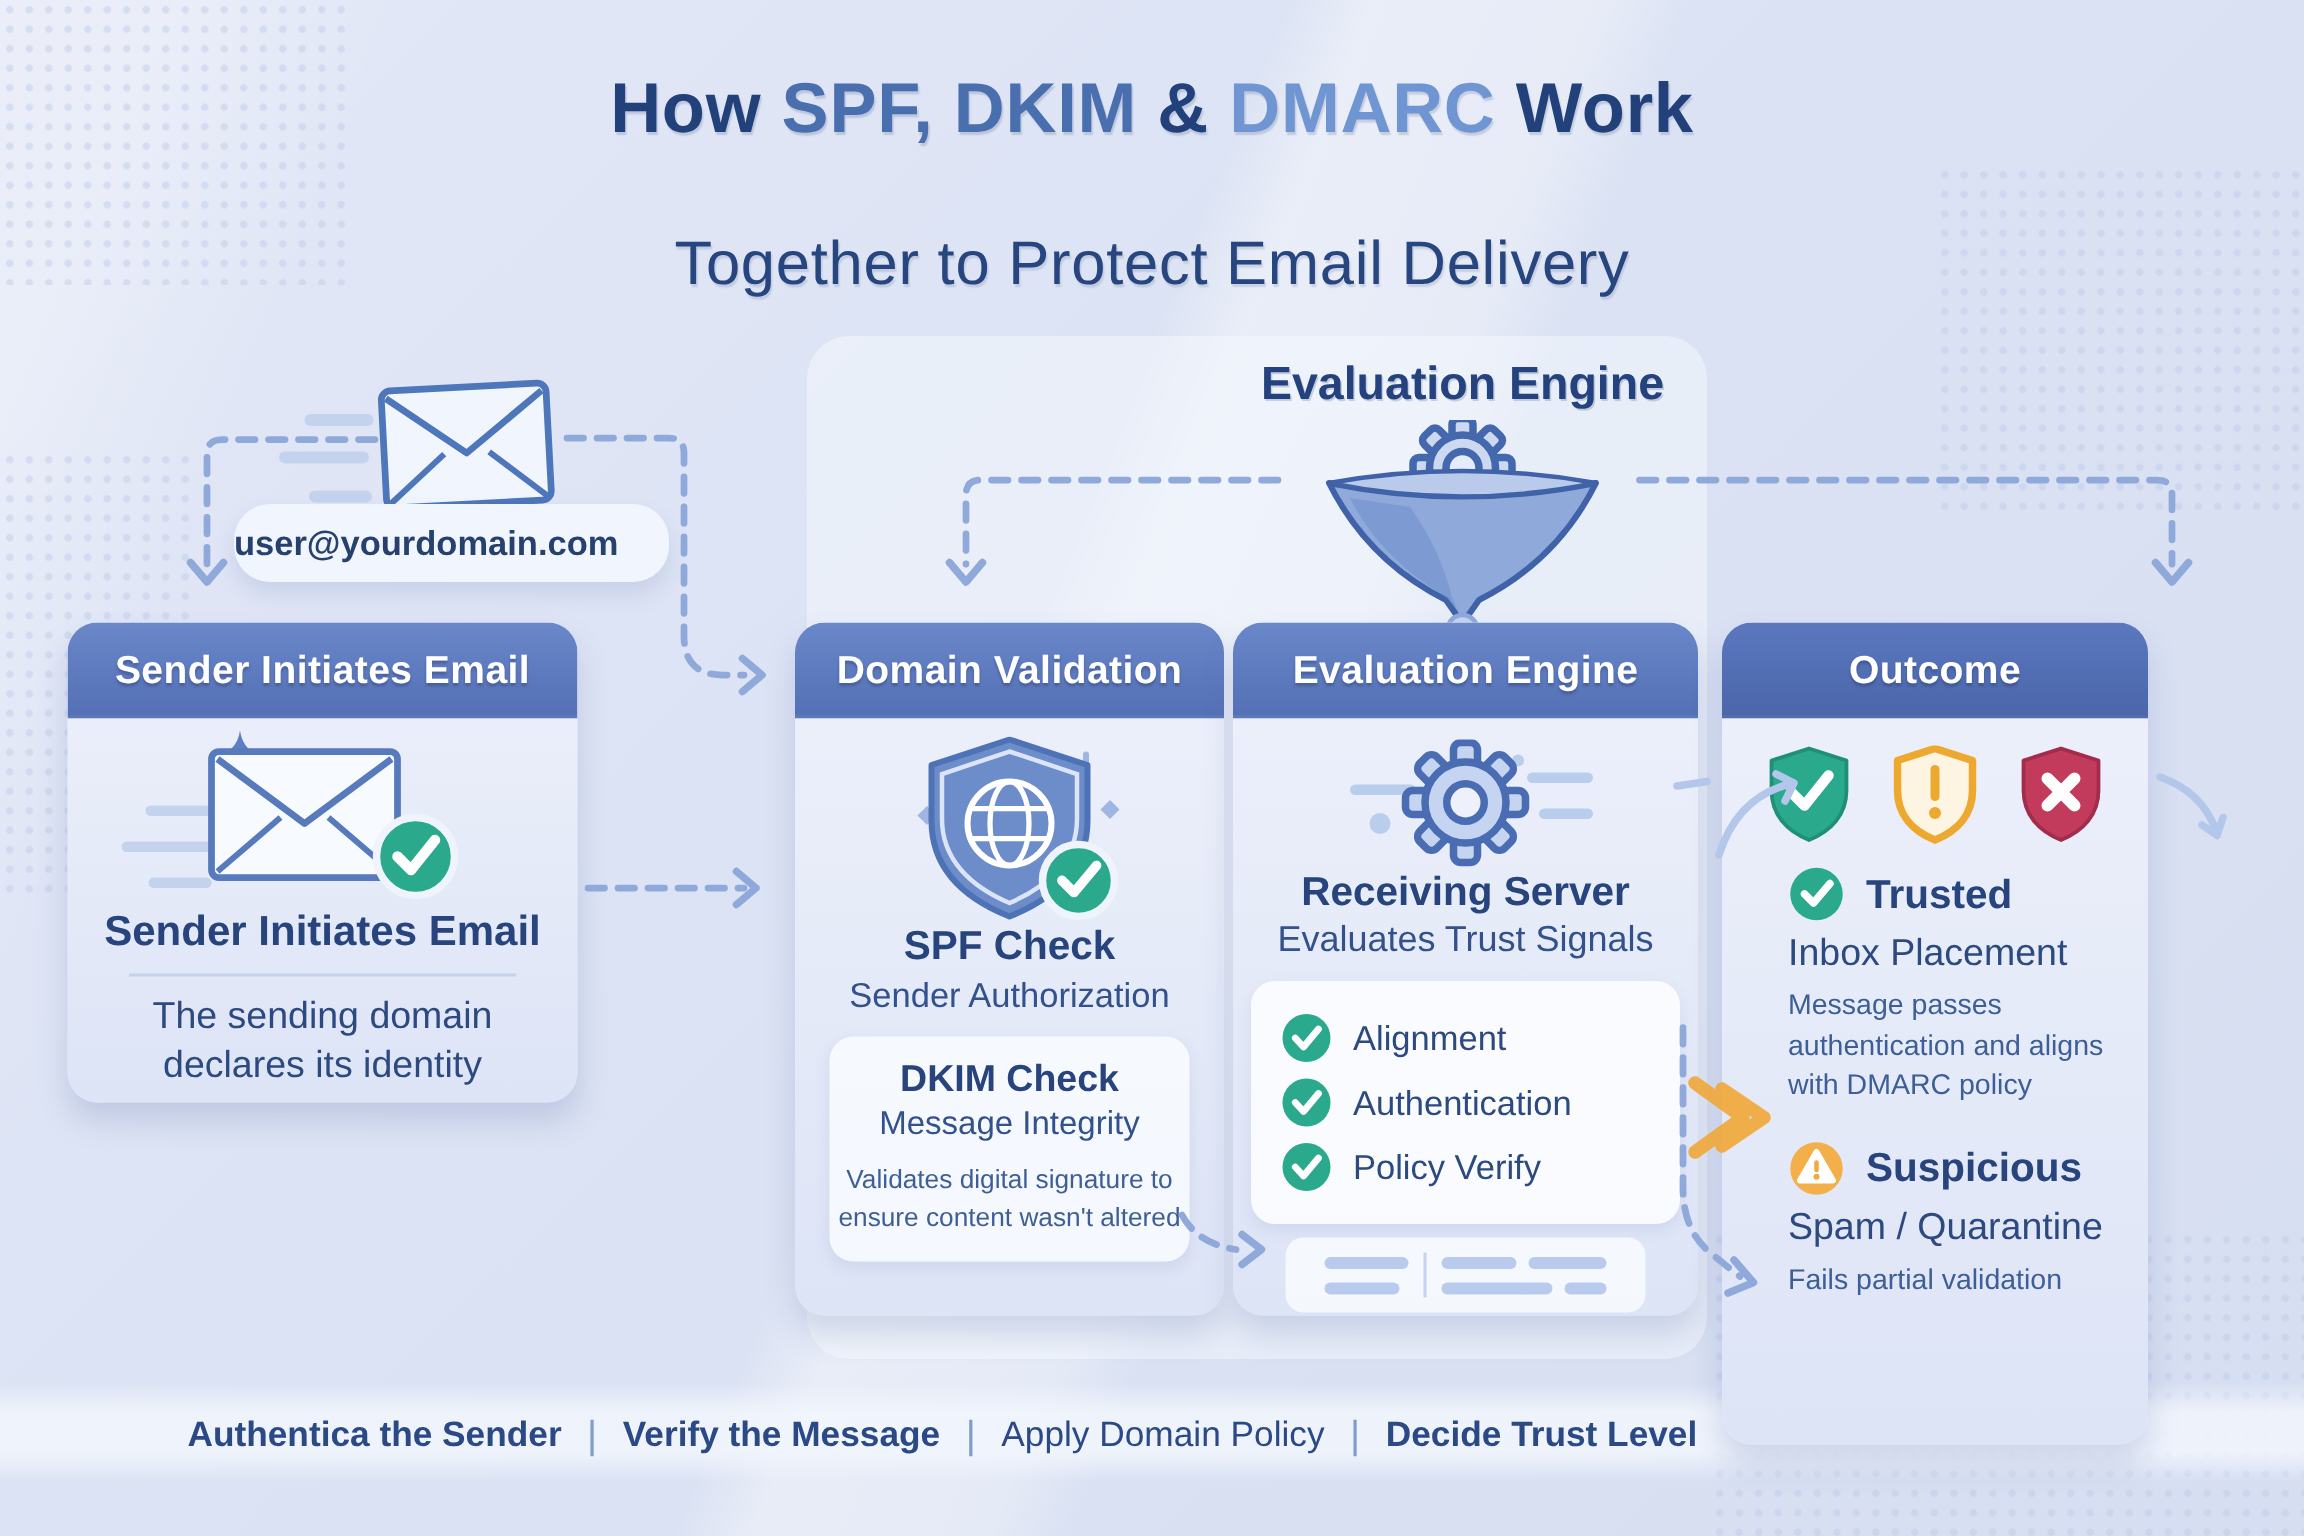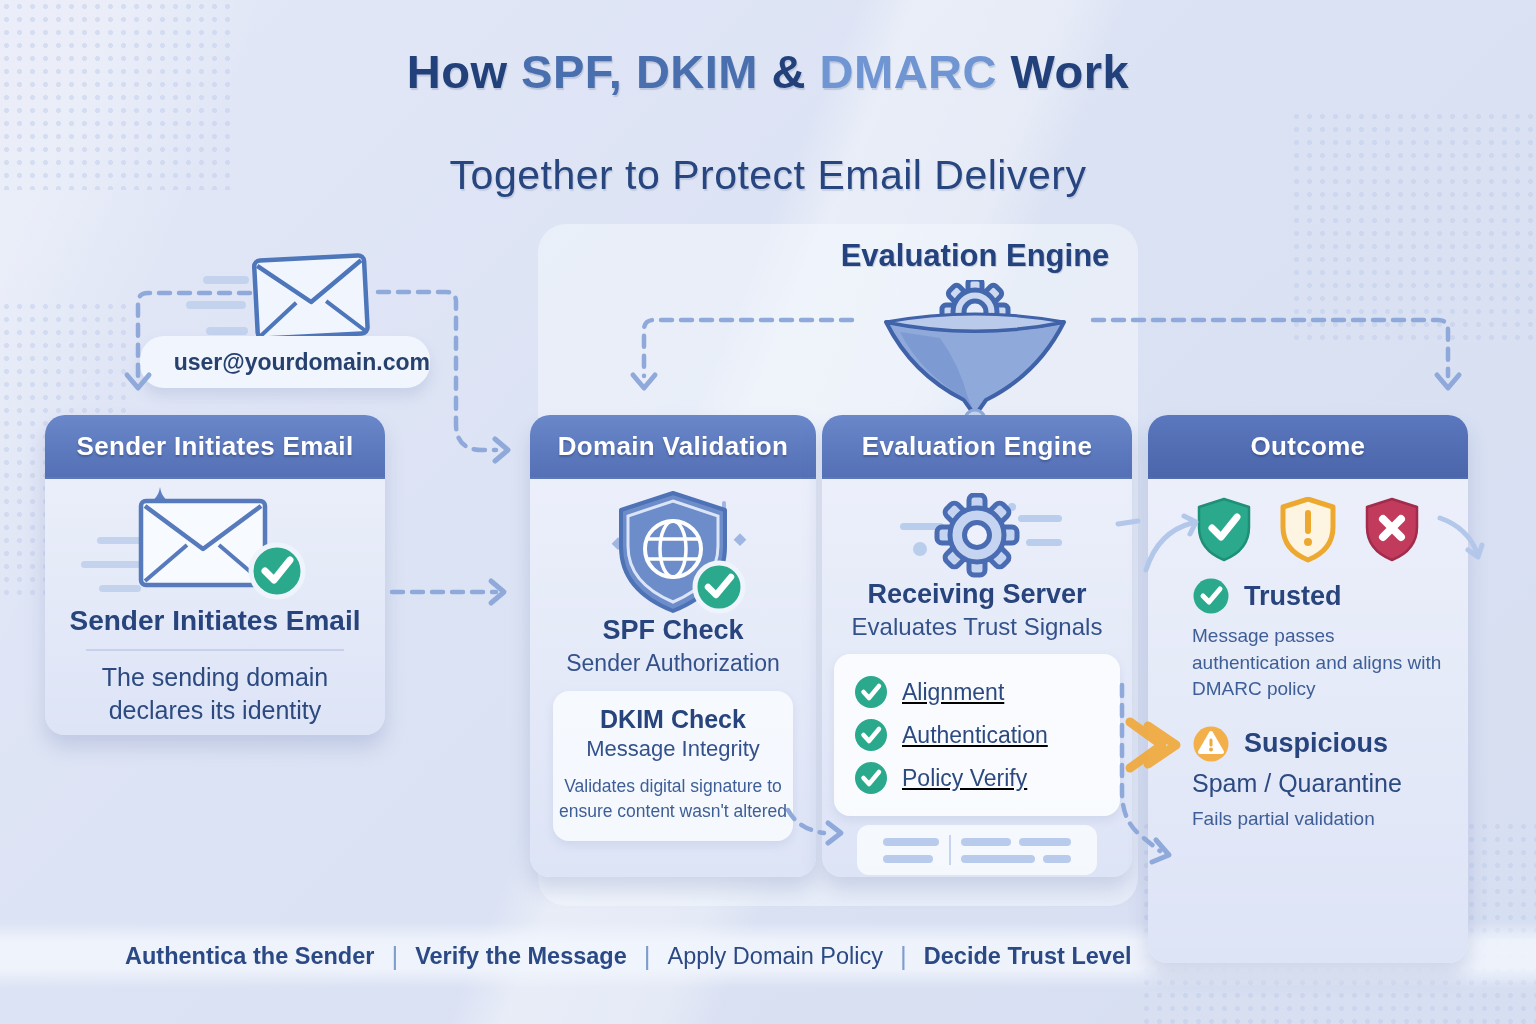--- a/index.html
+++ b/index.html
@@ -27,23 +27,23 @@
   .title .hl1{font-weight:800;color:#4a6fae;}
   .title .hl2{font-weight:800;color:#6f96d2;}
   .title .amp{font-weight:800;}
   .title-line2{position:absolute;left:0;right:0;top:104px;text-align:center;
     font-size:41px;font-weight:500;color:#27457e;letter-spacing:.5px;
     text-shadow:1px 2px 1px rgba(40,60,110,.15);margin-top:48px;}
 
   
   .envelope-top{position:absolute;left:252px;top:254px;transform:rotate(-3deg);}
   .speedbar{position:absolute;height:8px;border-radius:5px;background:#c3d3ee;}
-  .email-pill{position:absolute;left:140px;top:336px;width:290px;height:52px;
+  .email-pill{position:absolute;left:156px;top:336px;width:290px;height:52px;
     background:#f1f5fd;border-radius:24px;box-shadow:0 8px 14px rgba(100,120,180,.18);
-    display:flex;align-items:center;justify-content:flex-end;
+    display:flex;align-items:center;justify-content:flex-start;
     font-size:23px;font-weight:600;color:#27416f;}
 
   
   .ee-label{position:absolute;left:700px;top:238px;width:550px;text-align:center;
     font-size:31px;font-weight:700;color:#24427d;text-shadow:1px 1px 0 rgba(40,60,110,.2);}
   .funnel{position:absolute;left:880px;top:280px;}
 
   
   .connectors{position:absolute;left:0;top:0;z-index:3;pointer-events:none;}
 
@@ -55,21 +55,21 @@
     background:linear-gradient(180deg,#6987c9 0%,#5570b6 100%);
     display:flex;align-items:center;justify-content:center;
     color:#fff;font-size:26px;font-weight:700;letter-spacing:.3px;
     text-shadow:0 2px 2px rgba(30,45,90,.35);
     border-bottom:2px solid rgba(40,60,110,.18);}
   .card-outcome .card-header{background:linear-gradient(180deg,#5b77bd 0%,#4b66ab 100%);}
 
   #card-sender{left:45px;top:415px;width:340px;height:320px;}
   #card-validation{left:530px;top:415px;width:286px;height:462px;}
   #card-engine{left:822px;top:415px;width:310px;height:462px;}
-  #card-outcome{left:1148px;top:415px;width:320px;height:548px;}
+  #card-outcome{left:1148px;top:415px;width:284px;height:548px;}
 
   .card-body{position:relative;text-align:center;}
 
   .c1-iconwrap{position:relative;height:108px;margin-top:16px;}
   .c1-title{font-size:28px;font-weight:700;color:#27447c;margin-top:2px;}
   .c1-divider{width:258px;height:2px;background:#c6d2ec;margin:12px auto 10px;}
   .c1-desc{font-size:25px;font-weight:500;color:#2c4a80;line-height:1.3;padding:0 16px;}
 
   .c2-iconwrap{position:relative;height:120px;margin-top:12px;}
   .c2-spf-title{font-size:27px;font-weight:700;color:#27447c;margin-top:4px;}
@@ -78,21 +78,21 @@
     border-radius:16px;padding:14px 0 16px;box-shadow:0 4px 10px rgba(90,110,170,.12);}
   .dkim-title{font-size:25px;font-weight:700;color:#27447c;}
   .dkim-sub{font-size:22px;font-weight:500;color:#33518a;margin-top:2px;}
   .dkim-desc{font-size:17.5px;font-weight:500;color:#3d5e97;line-height:1.45;margin-top:12px;}
 
   .c3-iconwrap{position:relative;height:86px;margin-top:14px;}
   .c3-title{font-size:27px;font-weight:700;color:#27447c;}
   .c3-sub{font-size:24px;font-weight:500;color:#33518a;margin-top:3px;}
   .checklist{margin:13px auto 0;width:266px;background:rgba(253,254,255,.85);
     border-radius:16px;padding:12px 0 12px 20px;box-shadow:0 4px 10px rgba(90,110,170,.12);
-    text-align:center;text-decoration:underline;}
+    text-align:center;}
   .check-row{display:flex;align-items:center;gap:14px;margin:9px 0;}
   .check-row .label{font-size:23px;font-weight:500;color:#2c4a80;}
   .skeleton{margin:9px auto 0;width:240px;height:50px;background:rgba(250,252,255,.8);
     border-radius:12px;display:flex;align-items:center;justify-content:center;gap:10px;}
   .sk-col{display:flex;flex-direction:column;gap:9px;}
   .sk-bar{height:8px;border-radius:4px;background:#b9cbec;}
   .sk-div{width:2px;height:30px;background:#c6d4ef;}
 
   .shield-row{display:flex;justify-content:center;gap:26px;margin-top:18px;height:66px;}
   .outcome-rows{text-align:left;padding:0 24px 0 44px;}
@@ -344,20 +344,21 @@
       </div>
       <div class="outcome-rows">
         <div class="o-row-trusted">
           <div class="o-head">
             <svg width="38" height="38" viewBox="0 0 38 38">
               <circle cx="19" cy="19" r="17.5" fill="#2aa98c"></circle>
               <path d="M11 19 L17 25 L28 12" fill="none" stroke="#fff" stroke-width="5" stroke-linecap="round" stroke-linejoin="round"></path>
             </svg>
             <span class="o-title">Trusted</span>
           </div>
+          <div class="o-sub">Inbox Placement</div>
           <div class="o-desc">Message passes authentication and aligns with DMARC policy</div>
         </div>
         <div class="o-row-suspicious">
           <div class="o-head">
             <svg width="38" height="38" viewBox="0 0 38 38">
               <circle cx="19" cy="19" r="17.5" fill="#f3b04a"></circle>
               <path d="M19 8 L30 27 H8 Z" fill="#fff" stroke="#fff" stroke-width="4" stroke-linejoin="round"></path>
               <rect x="17.5" y="13.5" width="3" height="8" rx="1.5" fill="#f0a93c"></rect>
               <circle cx="19" cy="24.5" r="2" fill="#f0a93c"></circle>
             </svg>

